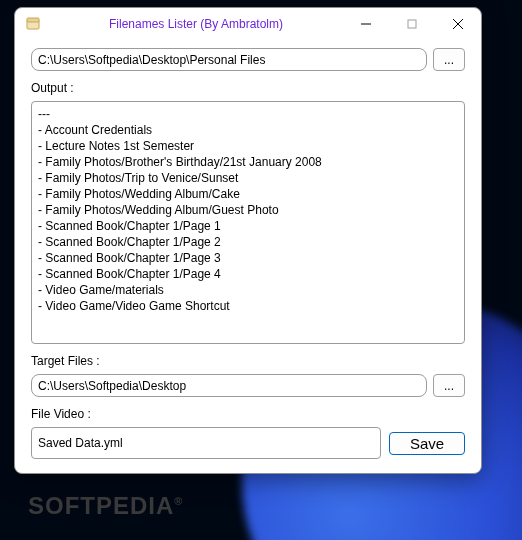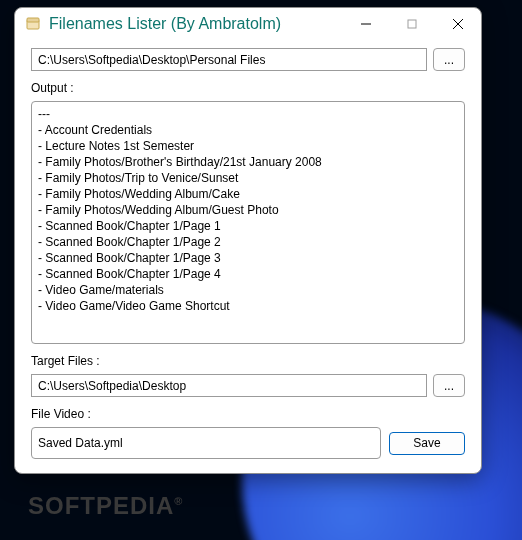--- a/index.html
+++ b/index.html
@@ -66,22 +66,23 @@
     .title-icon {
       width: 16px;
       height: 16px;
       margin-right: 8px;
       display: inline-flex;
       align-items: center;
       justify-content: center;
     }
     .title-text {
       flex: 1;
-      font-size: 16px;
-      color: #0f766e;
+      font-size: 12px;
+      color: #6d28d9;
+      text-align: center;
     }
     .title-controls {
       display: flex;
       height: 100%;
     }
     .title-btn {
       width: 46px;
       height: 32px;
       display: flex;
       align-items: center;
@@ -109,21 +110,21 @@
       display: flex;
       align-items: center;
       gap: 6px;
     }
     .text-input {
       flex: 1;
       height: 23px;
       padding: 2px 6px;
       font-size: 12px;
       border: 1px solid #9b9b9b;
-      border-radius: 0;
+      border-radius: 8px;
       background: #fff;
       font-family: inherit;
     }
     .browse-btn {
       width: 32px;
       height: 23px;
       border: 1px solid #a0a0a0;
       border-radius: 4px;
       background: #fdfdfd;
       font-size: 12px;
@@ -159,21 +160,21 @@
       background: #fff;
       font-family: inherit;
     }
     .save-btn {
       width: 76px;
       height: 23px;
       border: 1px solid #0067c0;
       border-radius: 4px;
       background: #fdfdfd;
       color: #000;
-      font-size: 12px;
+      font-size: 15px;
       cursor: pointer;
       font-family: inherit;
     }
   </style>
 </head>
 <body>
 
 <div class="desktop-bg">
   <div class="desktop-swoosh"></div>
   <div class="watermark">

